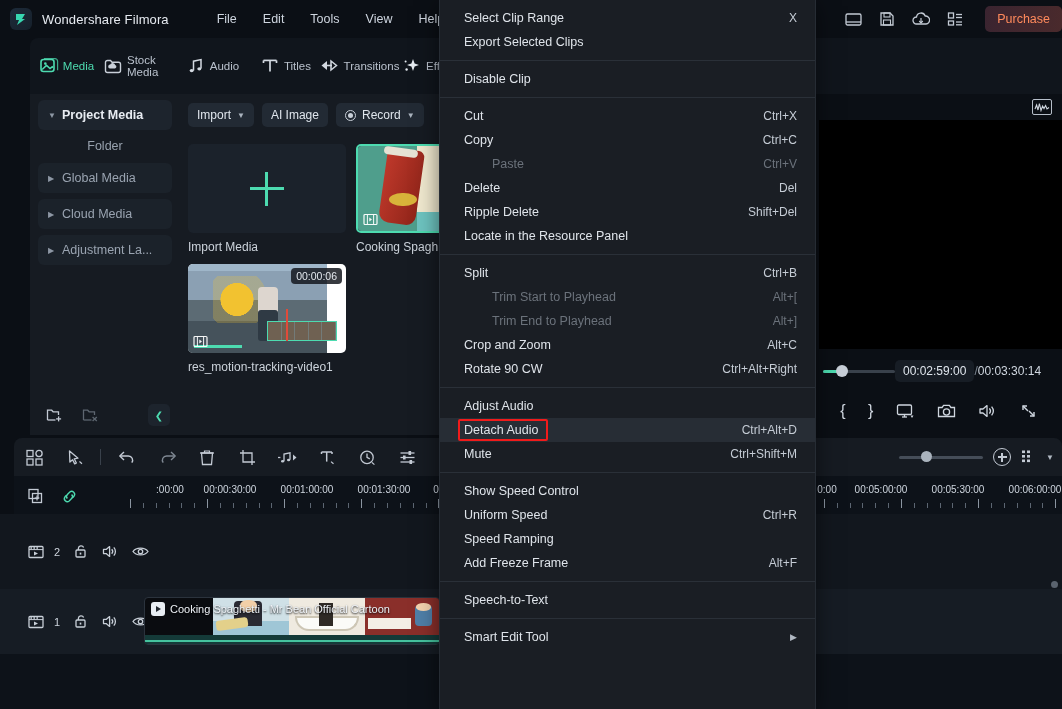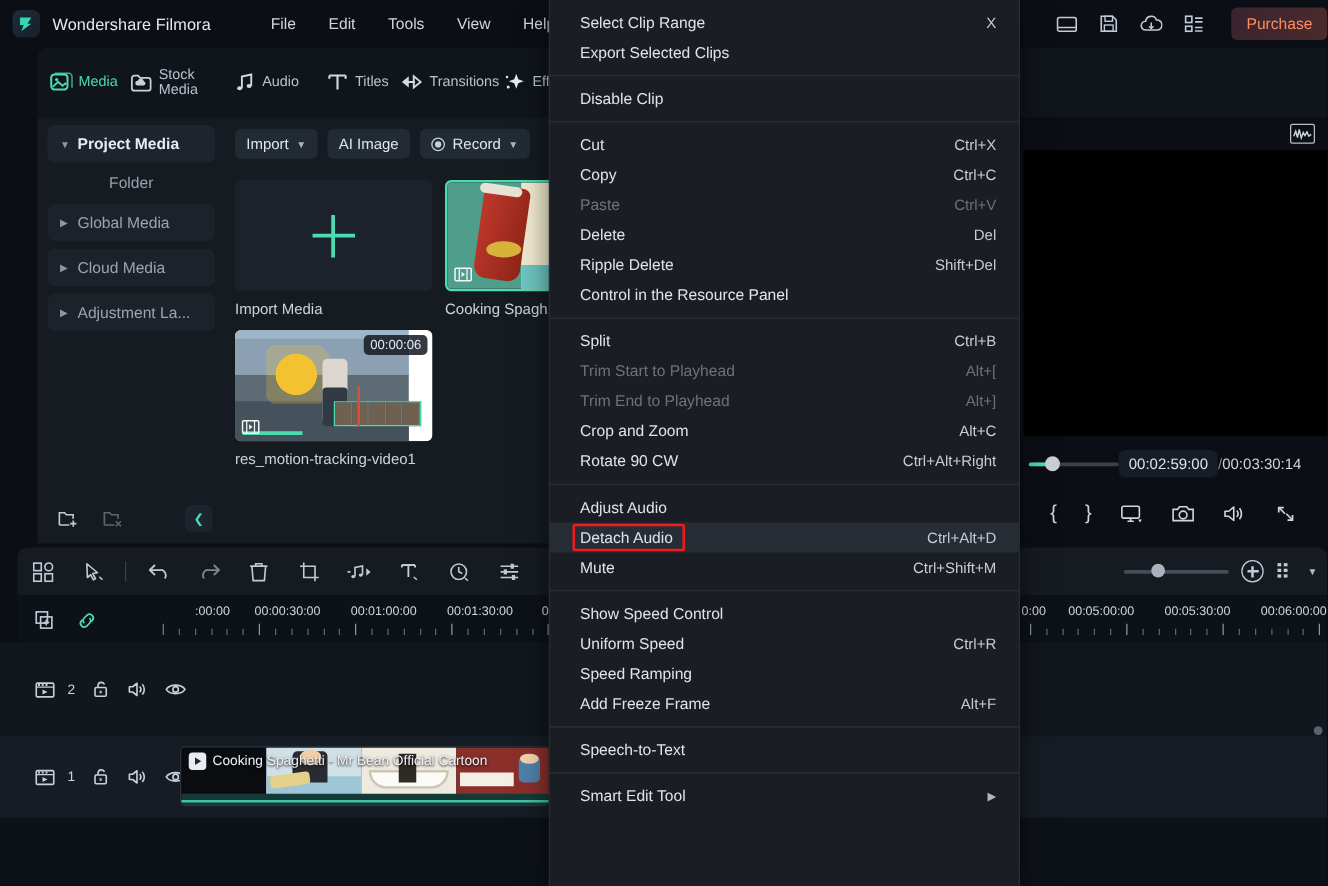--- a/index.html
+++ b/index.html
@@ -227,21 +227,21 @@
     position:absolute; left:440px; top:0; width:375px; height:709px;
     background:#1a1e24; box-shadow:0 0 0 1px #262c34, 0 6px 22px rgba(0,0,0,.55);
     z-index:60; padding-top:6px;
   }
   .cm-item{
     height:24px; display:flex; align-items:center;
     padding:0 18px 0 24px; font-size:12.5px; color:#dfe4ea;
     position:relative;
   }
   .cm-item .sc{ margin-left:auto; color:#c5ccd5; font-size:12px; }
-  .cm-item.dis{ color:#6b727b; }
+  .cm-item.dis{ color:#6b727b;margin-left:28px; }
   .cm-item.dis .sc{ color:#6b727b; }
   .cm-item.hl{ background:#272d35; }
   .cm-item.hl .hlbox{
     position:absolute; left:18px; top:1px; width:90px; height:22px;
     border:2px solid #f11b1b; border-radius:2px; pointer-events:none;
   }
   .cm-sep{ height:1px; background:#2a3038; margin:6px 0; }
   .cm-arrow{ margin-left:auto; color:#b0b8c2; font-size:9px; }
 
   svg { display:block; }
@@ -887,21 +887,21 @@
       </div>
       <div class="cm-item">
         <span>Delete</span>
         <span class="sc">Del</span>
       </div>
       <div class="cm-item">
         <span>Ripple Delete</span>
         <span class="sc">Shift+Del</span>
       </div>
       <div class="cm-item">
-        <span>Control in the Resource Panel</span>
+        <span>Locate in the Resource Panel</span>
       </div>
       <div class="cm-sep"></div>
       <div class="cm-item">
         <span>Split</span>
         <span class="sc">Ctrl+B</span>
       </div>
       <div class="cm-item dis">
         <span>Trim Start to Playhead</span>
         <span class="sc">Alt+[</span>
       </div>

